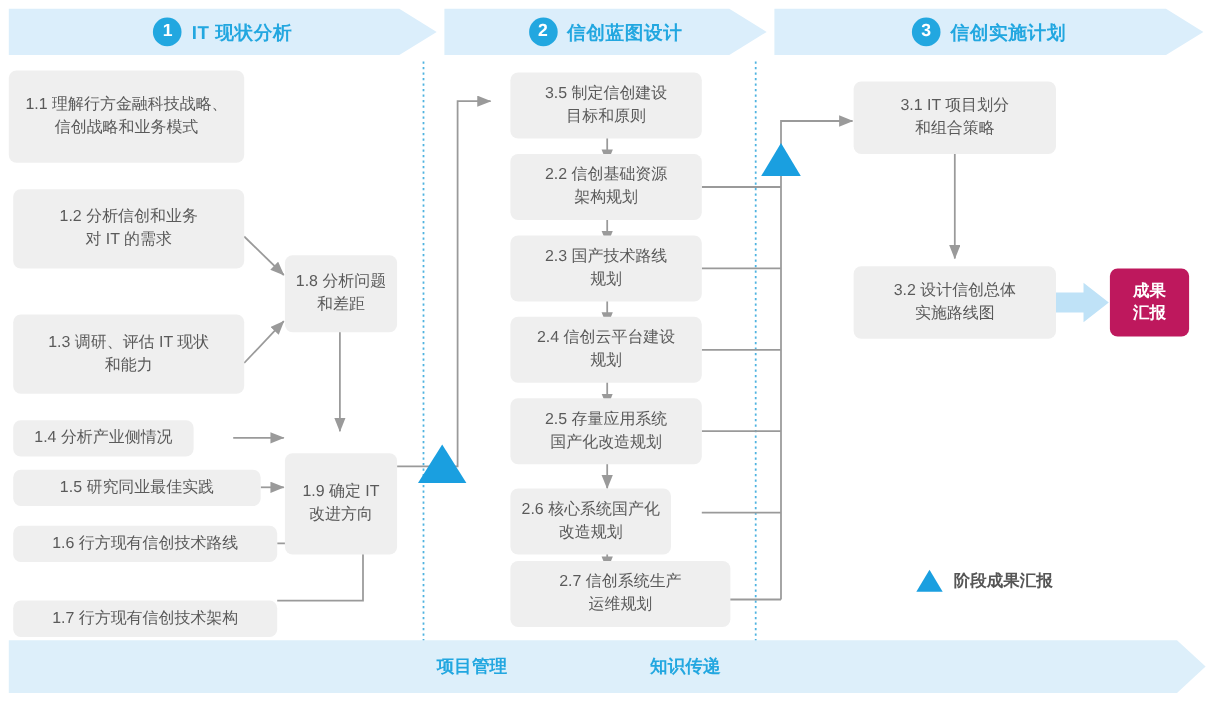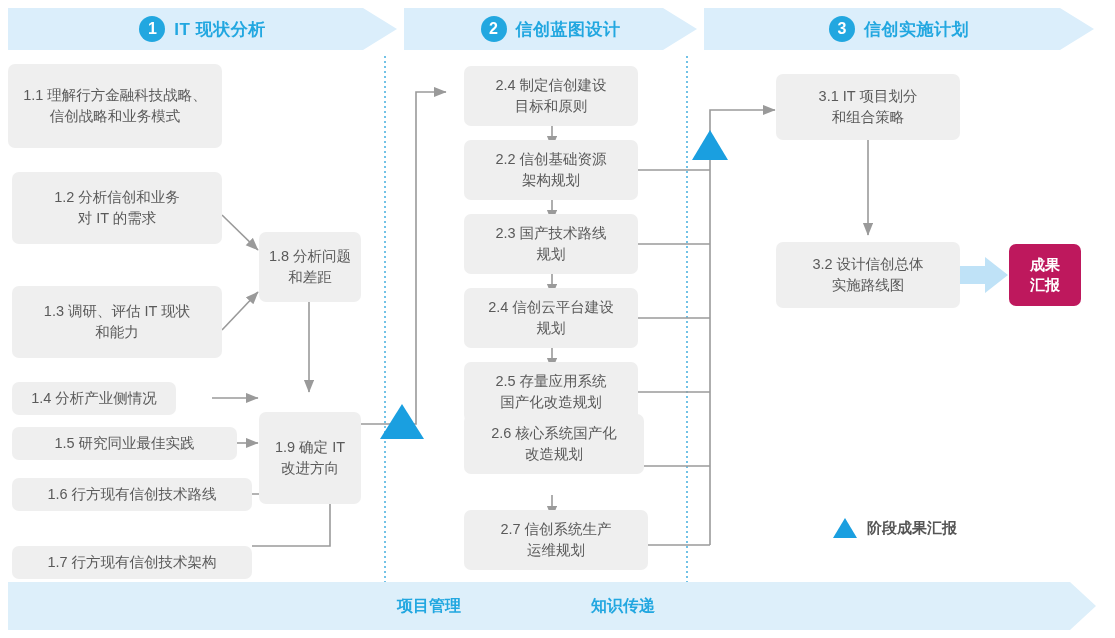--- a/index.html
+++ b/index.html
@@ -196,33 +196,33 @@
 和能力</div>
   <div class="box" style="left:12px; top:382px; width:164px; height:33px;">1.4 分析产业侧情况</div>
   <div class="box" style="left:12px; top:427px; width:225px; height:33px;">1.5 研究同业最佳实践</div>
   <div class="box" style="left:12px; top:478px; width:240px; height:33px;">1.6 行方现有信创技术路线</div>
   <div class="box" style="left:12px; top:546px; width:240px; height:33px;">1.7 行方现有信创技术架构</div>
   <div class="box" style="left:259px; top:232px; width:102px; height:70px;">1.8 分析问题
 和差距</div>
   <div class="box" style="left:259px; top:412px; width:102px; height:92px;">1.9 确定 IT
 改进方向</div>
 
-  <div class="box" style="left:464px; top:66px; width:174px; height:60px;">2.4 制定信创建设
+  <div class="box" style="left:464px; top:66px; width:174px; height:60px;">3.5 制定信创建设
 目标和原则</div>
   <div class="box" style="left:464px; top:140px; width:174px; height:60px;">2.2 信创基础资源
 架构规划</div>
   <div class="box" style="left:464px; top:214px; width:174px; height:60px;">2.3 国产技术路线
 规划</div>
   <div class="box" style="left:464px; top:288px; width:174px; height:60px;">2.4 信创云平台建设
 规划</div>
   <div class="box" style="left:464px; top:362px; width:174px; height:60px;">2.5 存量应用系统
 国产化改造规划</div>
-  <div class="box" style="left:464px; top:414px; width:180px; height:60px;">2.6 核心系统国产化
+  <div class="box" style="left:464px; top:444px; width:146px; height:60px;">2.6 核心系统国产化
 改造规划</div>
-  <div class="box" style="left:464px; top:510px; width:184px; height:60px;">2.7 信创系统生产
+  <div class="box" style="left:464px; top:510px; width:200px; height:60px;">2.7 信创系统生产
 运维规划</div>
 
   <div class="box" style="left:776px; top:74px; width:184px; height:66px;">3.1 IT 项目划分
 和组合策略</div>
   <div class="box" style="left:776px; top:242px; width:184px; height:66px;">3.2 设计信创总体
 实施路线图</div>
 
   <div class="deliverable-box" style="left:1009px; top:244px; width:72px; height:62px;">成果
 汇报</div>
 

